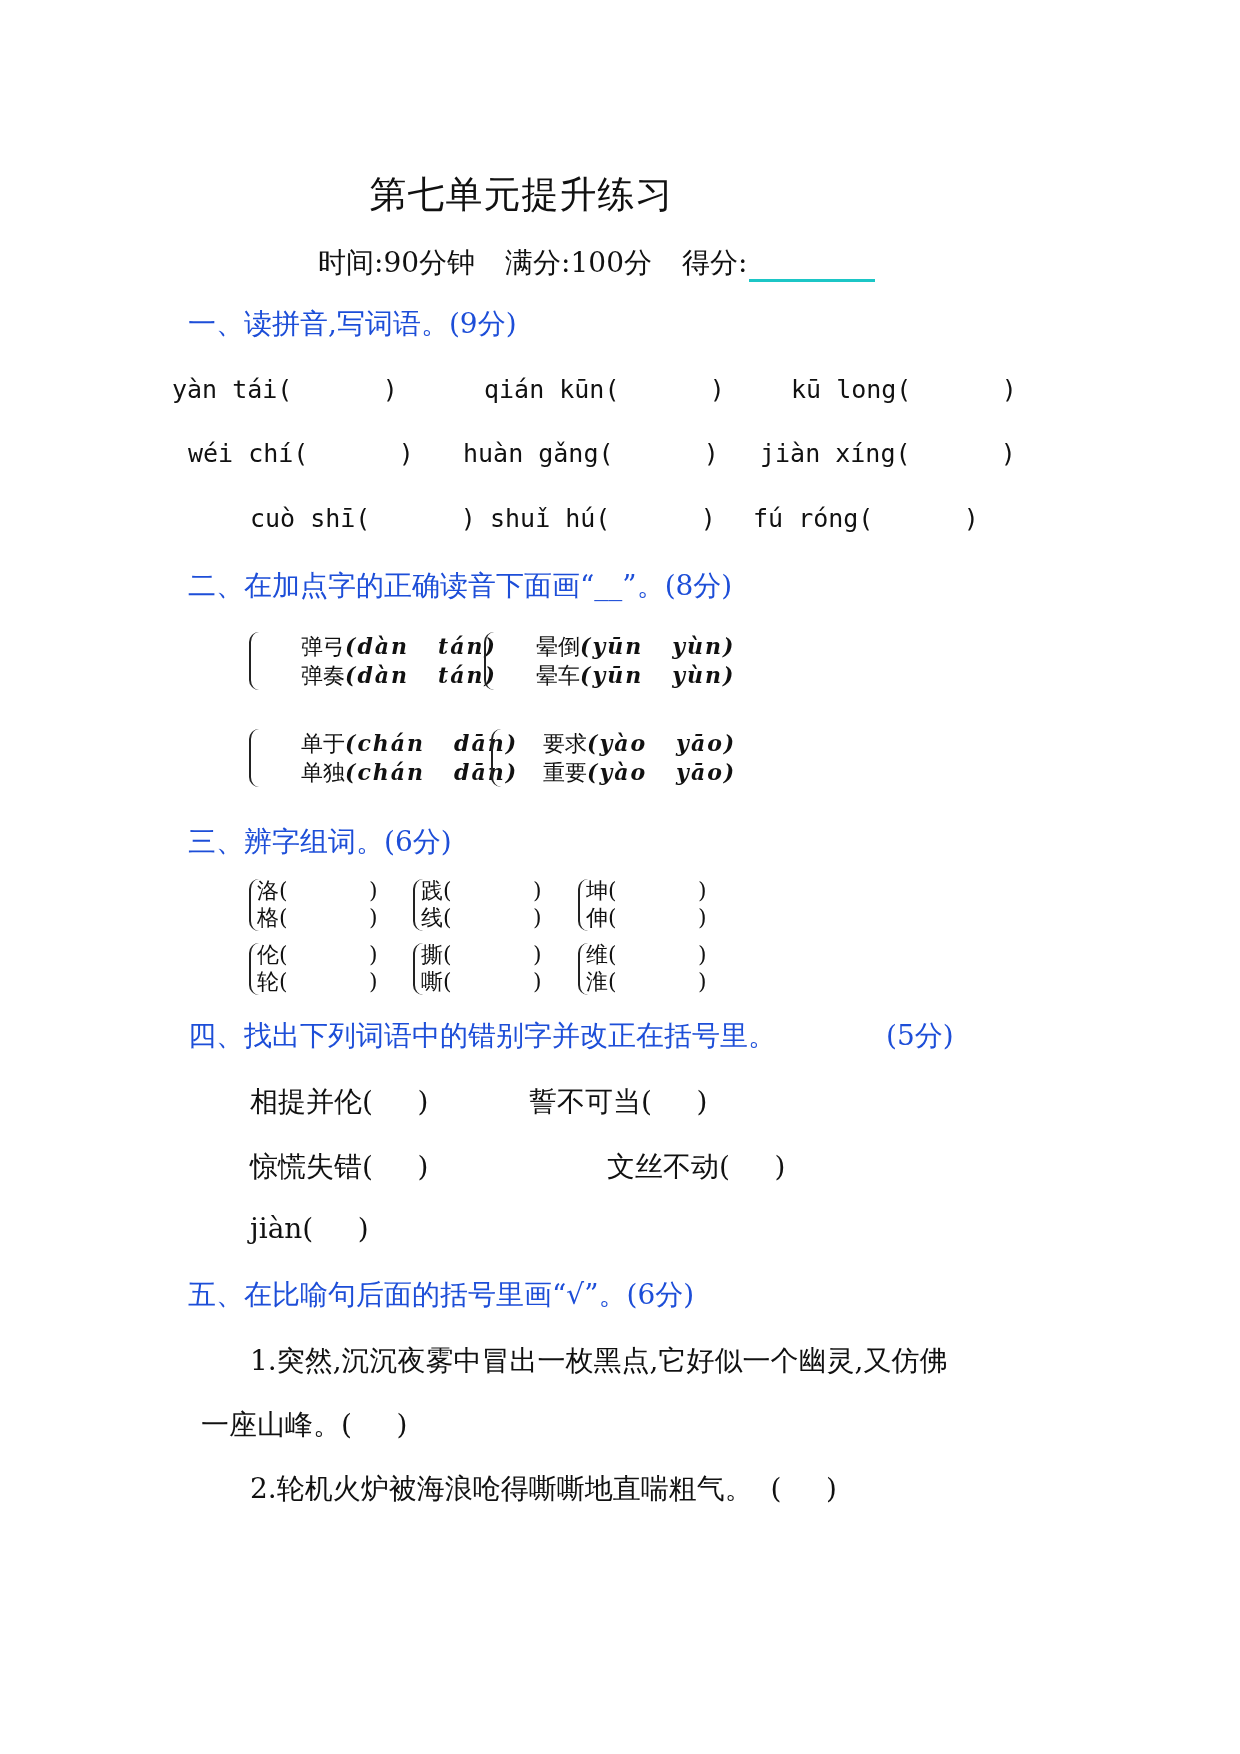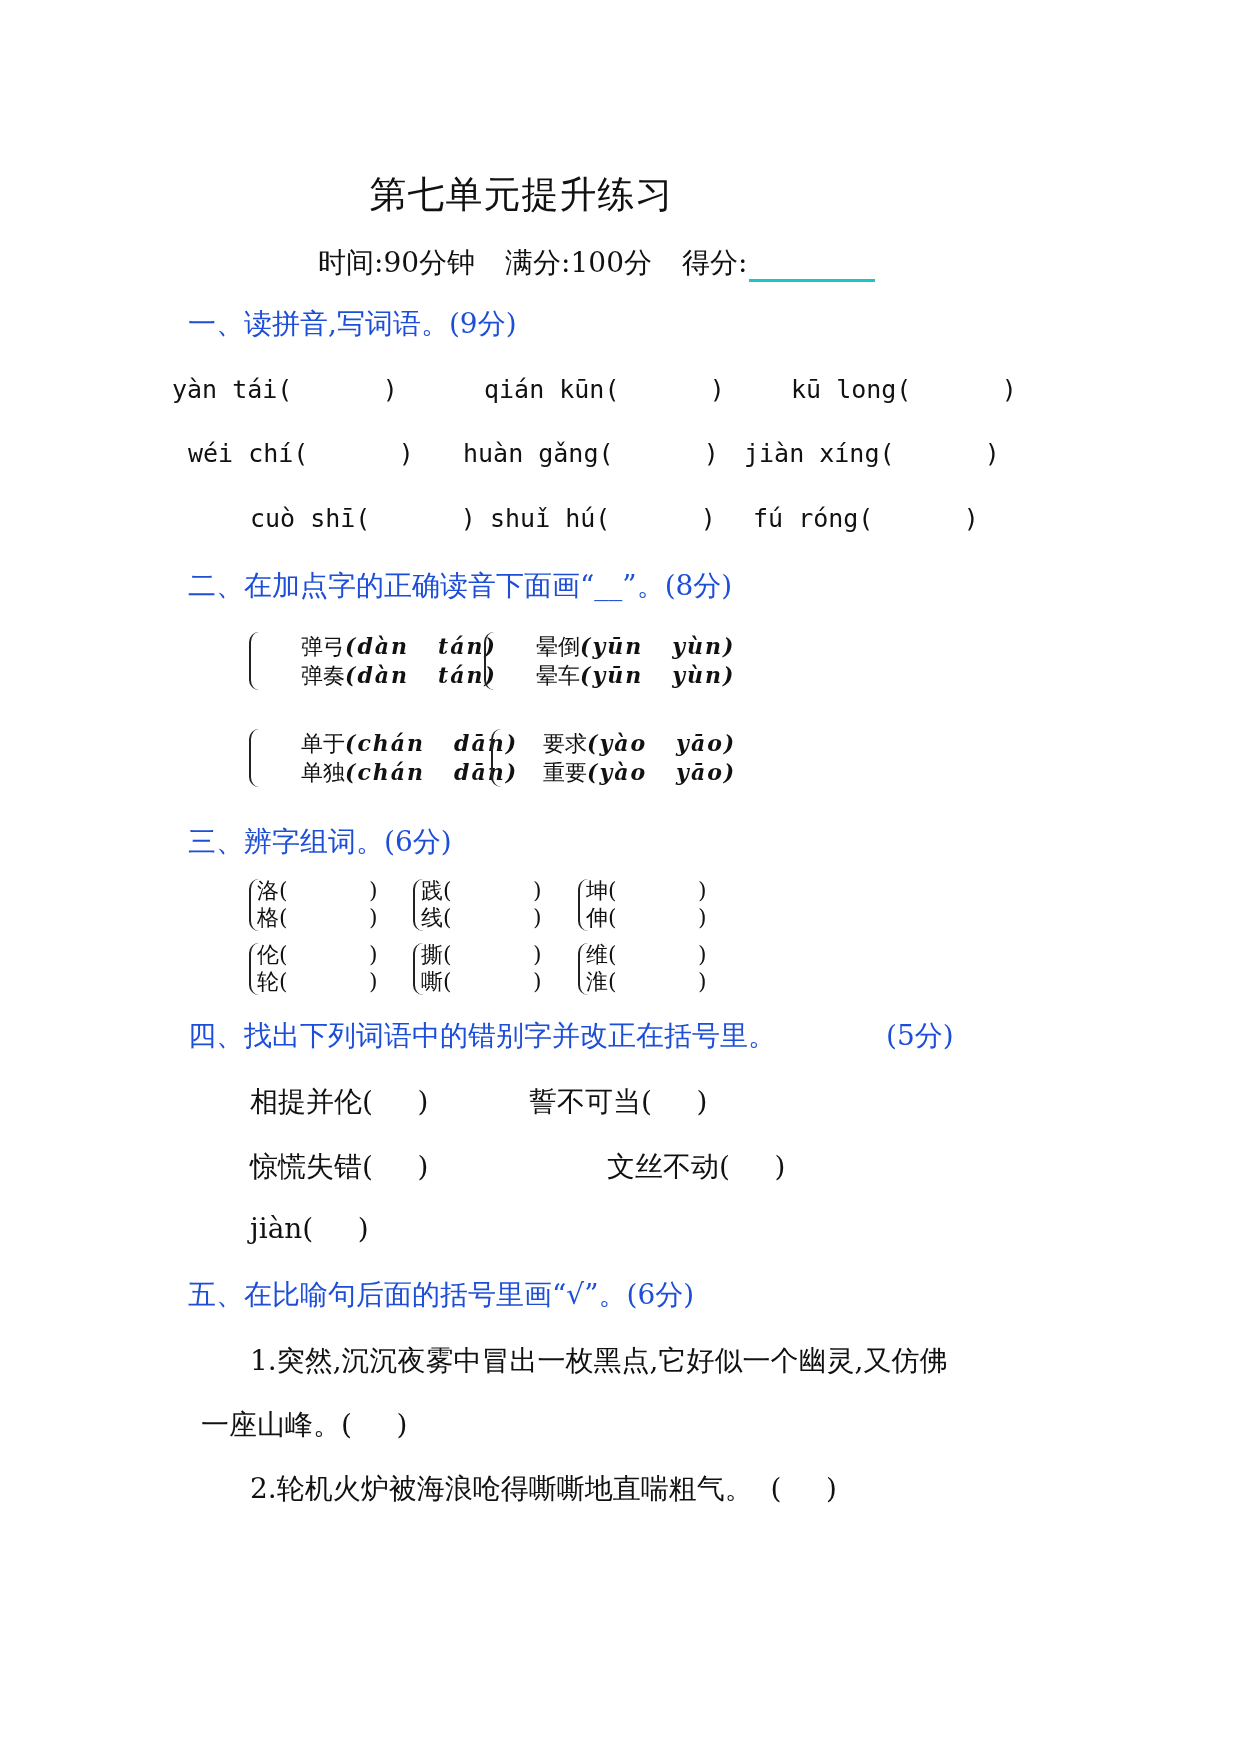--- a/index.html
+++ b/index.html
@@ -95,21 +95,21 @@
 <div class="abs heading" style="top:305px;">一、读拼音,写词语。(9分)</div>
 
 <div class="pinyin-row">
   <span class="py-item" style="left:172px; top:375px;">yàn tái(      )</span>
   <span class="py-item" style="left:484px; top:375px;">qián kūn(      )</span>
   <span class="py-item" style="left:791px; top:375px;">kū long(      )</span>
 </div>
 <div class="pinyin-row">
   <span class="py-item" style="left:188px; top:439px;">wéi chí(      )</span>
   <span class="py-item" style="left:448px; top:439px;margin-left:15px;">huàn gǎng(      )</span>
-  <span class="py-item" style="left:744px; top:439px;">jiàn xíng(      )</span>
+  <span class="py-item" style="left:760px; top:439px;">jiàn xíng(      )</span>
 </div>
 <div class="pinyin-row">
   <span class="py-item" style="left:250px; top:504px;">cuò shī(      )</span>
   <span class="py-item" style="left:490px; top:504px;">shuǐ hú(      )</span>
   <span class="py-item" style="left:753px; top:504px;">fú róng(      )</span>
 </div>
 
 <div class="abs heading" style="top:567px;">二、在加点字的正确读音下面画“__”。(8分)</div>
 
 <div class="grp" style="left:249px; top:632px;">

